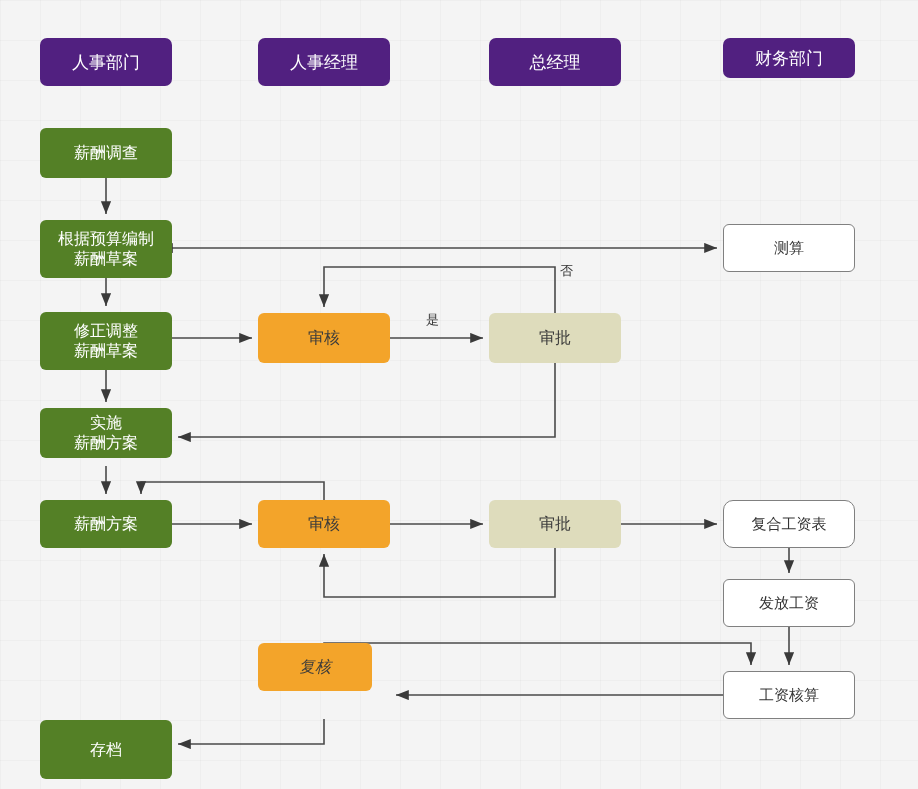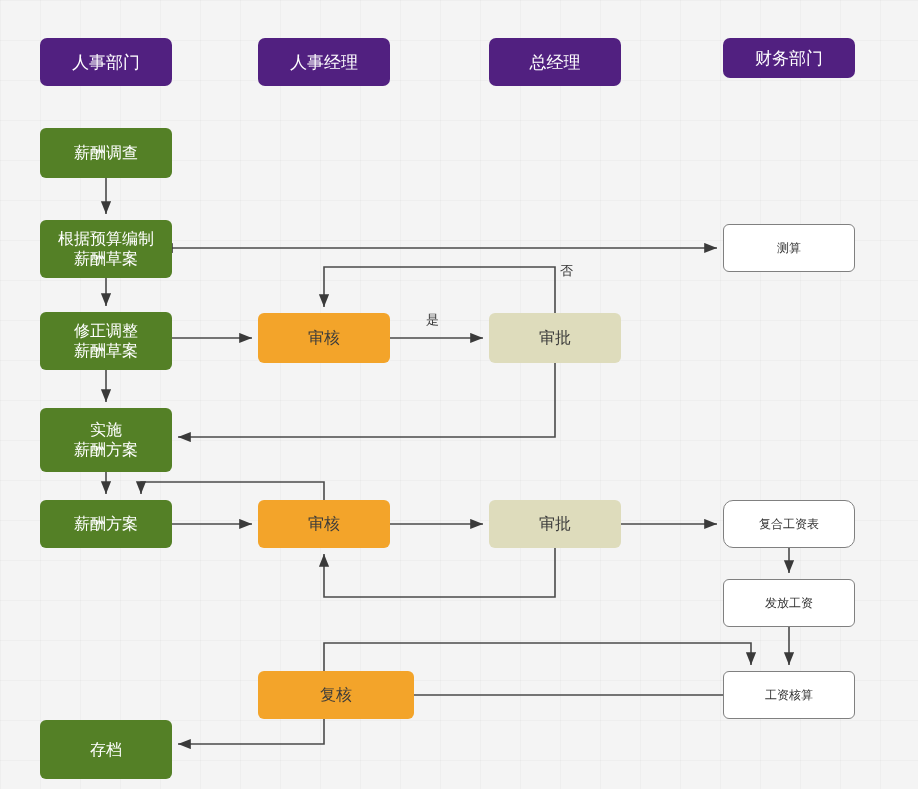--- a/index.html
+++ b/index.html
@@ -55,21 +55,21 @@
   }
   .beige {
     background: #DEDCBC;
     color: #3b3b3b;
     font-size: 16px;
     font-family: Liberation Serif, serif;
   }
   .plain {
     background: #ffffff;
     color: #333333;
-    font-size: 12px;
+    font-size: 15px;
     border: 1px solid #808080;
   }
   .edge-label {
     position: absolute;
     font-size: 13px;
     color: #333333;
     font-family: "DejaVu Sans", "Liberation Sans", sans-serif;
   }
 </style>
 </head>
@@ -110,27 +110,27 @@
   <div id="node-layer">
       <div class="node lane" style="left: 40px; top: 38px; width: 132px; height: 48px;">人事部门</div>
       <div class="node lane" style="left: 258px; top: 38px; width: 132px; height: 48px;">人事经理</div>
       <div class="node lane" style="left: 489px; top: 38px; width: 132px; height: 48px;">总经理</div>
       <div class="node lane" style="left: 723px; top: 38px; width: 132px; height: 40px;">财务部门</div>
       <div class="node green" style="left: 40px; top: 128px; width: 132px; height: 50px;">薪酬调查</div>
       <div class="node green" style="left: 40px; top: 220px; width: 132px; height: 58px;">根据预算编制
 薪酬草案</div>
       <div class="node green" style="left: 40px; top: 312px; width: 132px; height: 58px;">修正调整
 薪酬草案</div>
-      <div class="node green" style="left: 40px; top: 408px; width: 132px; height: 64px;">实施
+      <div class="node green" style="left: 40px; top: 408px; width: 132px; height: 50px;">实施
 薪酬方案</div>
       <div class="node green" style="left: 40px; top: 500px; width: 132px; height: 48px;">薪酬方案</div>
       <div class="node green" style="left: 40px; top: 720px; width: 132px; height: 59px;">存档</div>
       <div class="node orange" style="left: 258px; top: 313px; width: 132px; height: 50px;">审核</div>
       <div class="node orange" style="left: 258px; top: 500px; width: 132px; height: 48px;">审核</div>
-      <div class="node orange" style="left: 258px; top: 671px; width: 156px; height: 48px;">复核</div>
+      <div class="node orange" style="left: 258px; top: 643px; width: 114px; height: 48px; font-style: italic;">复核</div>
       <div class="node beige" style="left: 489px; top: 313px; width: 132px; height: 50px;">审批</div>
       <div class="node beige" style="left: 489px; top: 500px; width: 132px; height: 48px;">审批</div>
       <div class="node plain" style="left: 723px; top: 224px; width: 132px; height: 48px;">测算</div>
       <div class="node plain" style="left: 723px; top: 500px; width: 132px; height: 48px; border-radius: 10px;">复合工资表</div>
       <div class="node plain" style="left: 723px; top: 579px; width: 132px; height: 48px;">发放工资</div>
       <div class="node plain" style="left: 723px; top: 671px; width: 132px; height: 48px;">工资核算</div>
       <div class="edge-label" style="left: 426px; top: 311px;">是</div>
       <div class="edge-label" style="left: 560px; top: 262px;">否</div>
     </div>
 </div>

